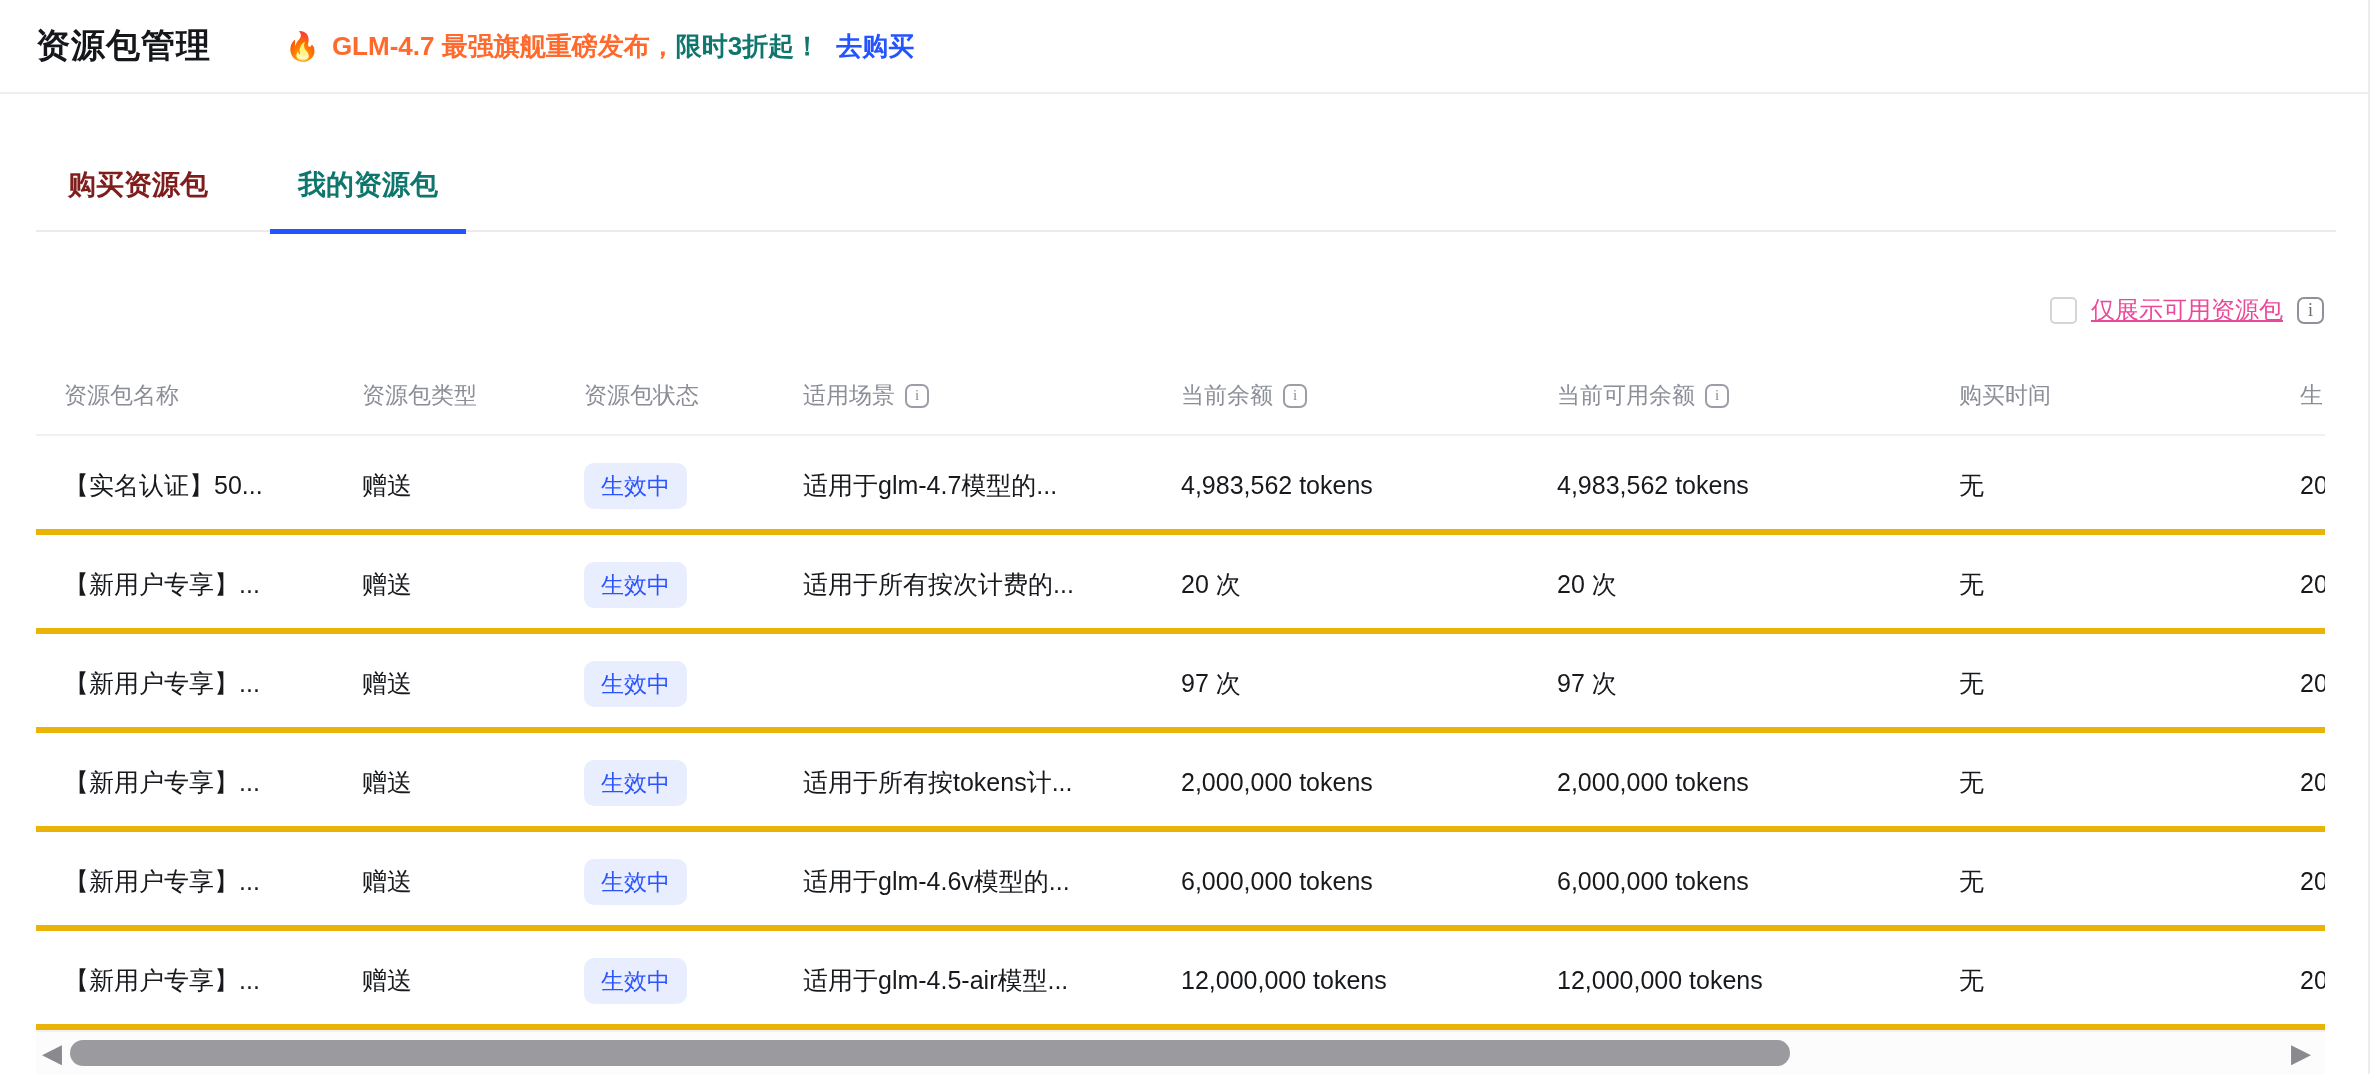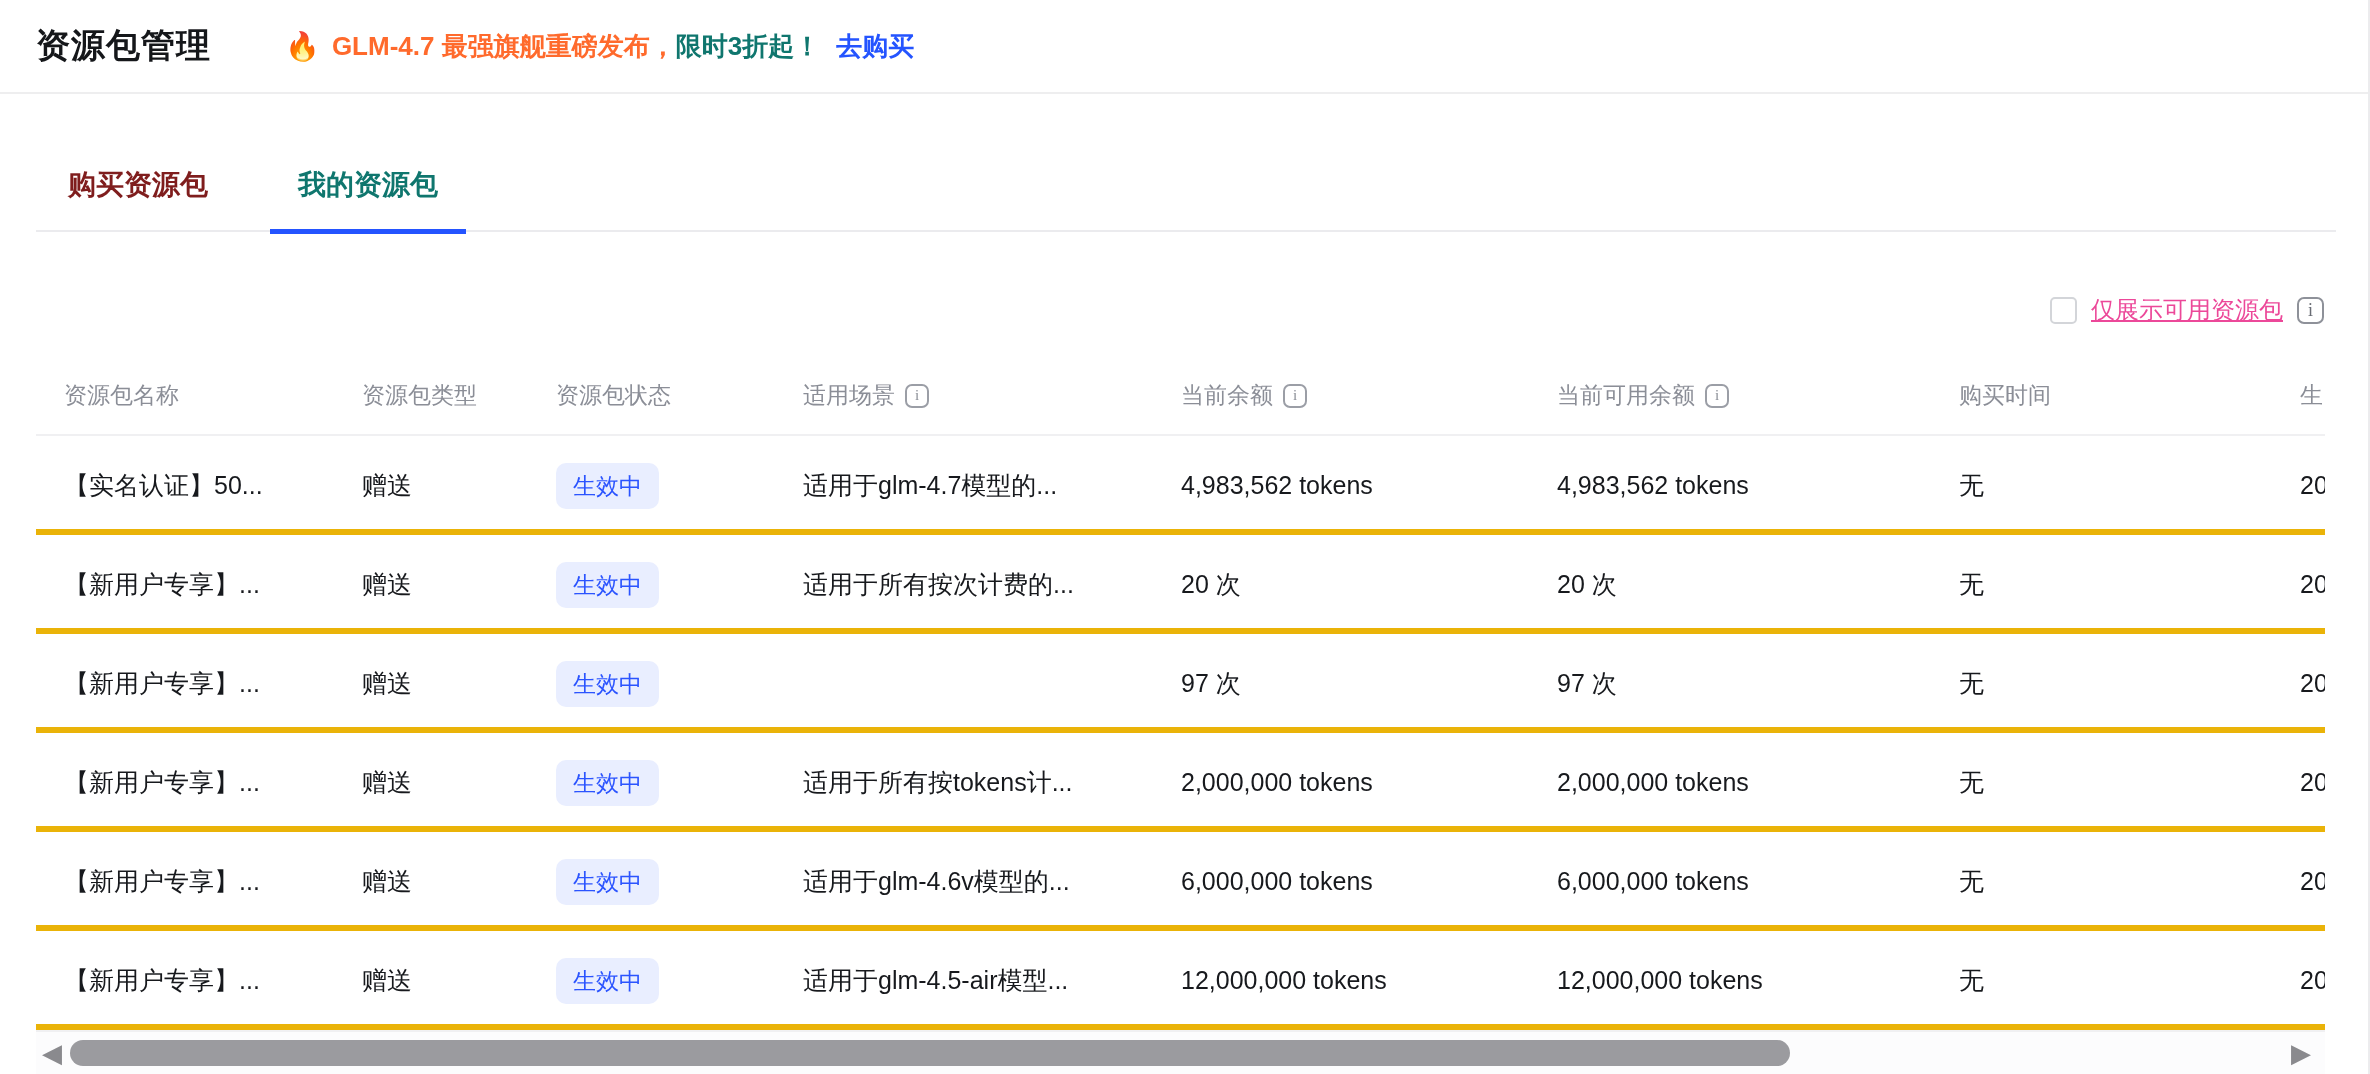--- a/index.html
+++ b/index.html
@@ -49,21 +49,21 @@
   .th .info-icon { width:24px; height:24px; border-width:2px; font-size:15px;
                    color:#8b8e97; border-color:#9b9ea6; }
 
   .row { position:absolute; left:0; width:100%; height:99px; border-bottom:6px solid #eab308; }
   .cell { position:absolute; top:0; height:99px; display:flex; align-items:center;
           font-size:25px; color:#17191d; white-space:nowrap; }
 
   
   .c-name      { left:28px;  }
   .c-type      { left:326px; }
-  .c-status    { left:520px; }
+  .c-status    { left:548px; }
   .c-scenario  { left:767px;text-align:center; }
   .c-balance   { left:1145px;}
   .c-available { left:1521px;}
   .c-purchase  { left:1923px;}
   .c-effective { left:2264px;}
 
   .badge { display:inline-block; height:46px; line-height:46px; padding:0 17px;
            background:#e9eeff; color:#2b54ff; border-radius:10px; font-size:23px; }
 
   

